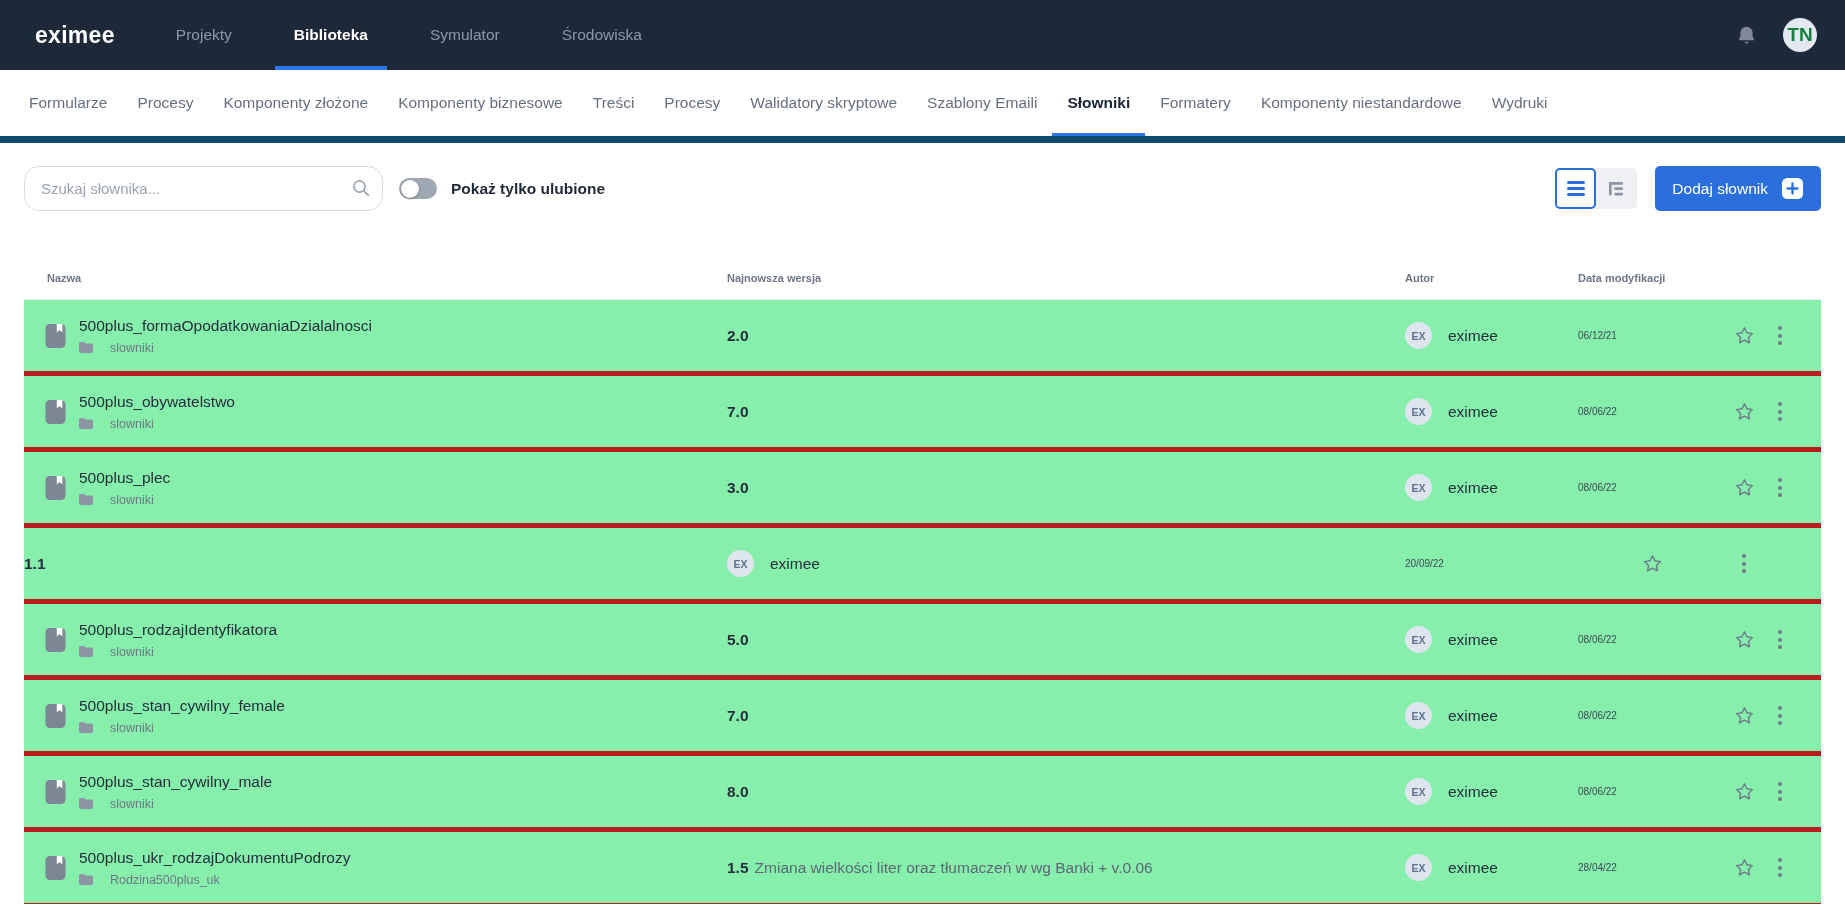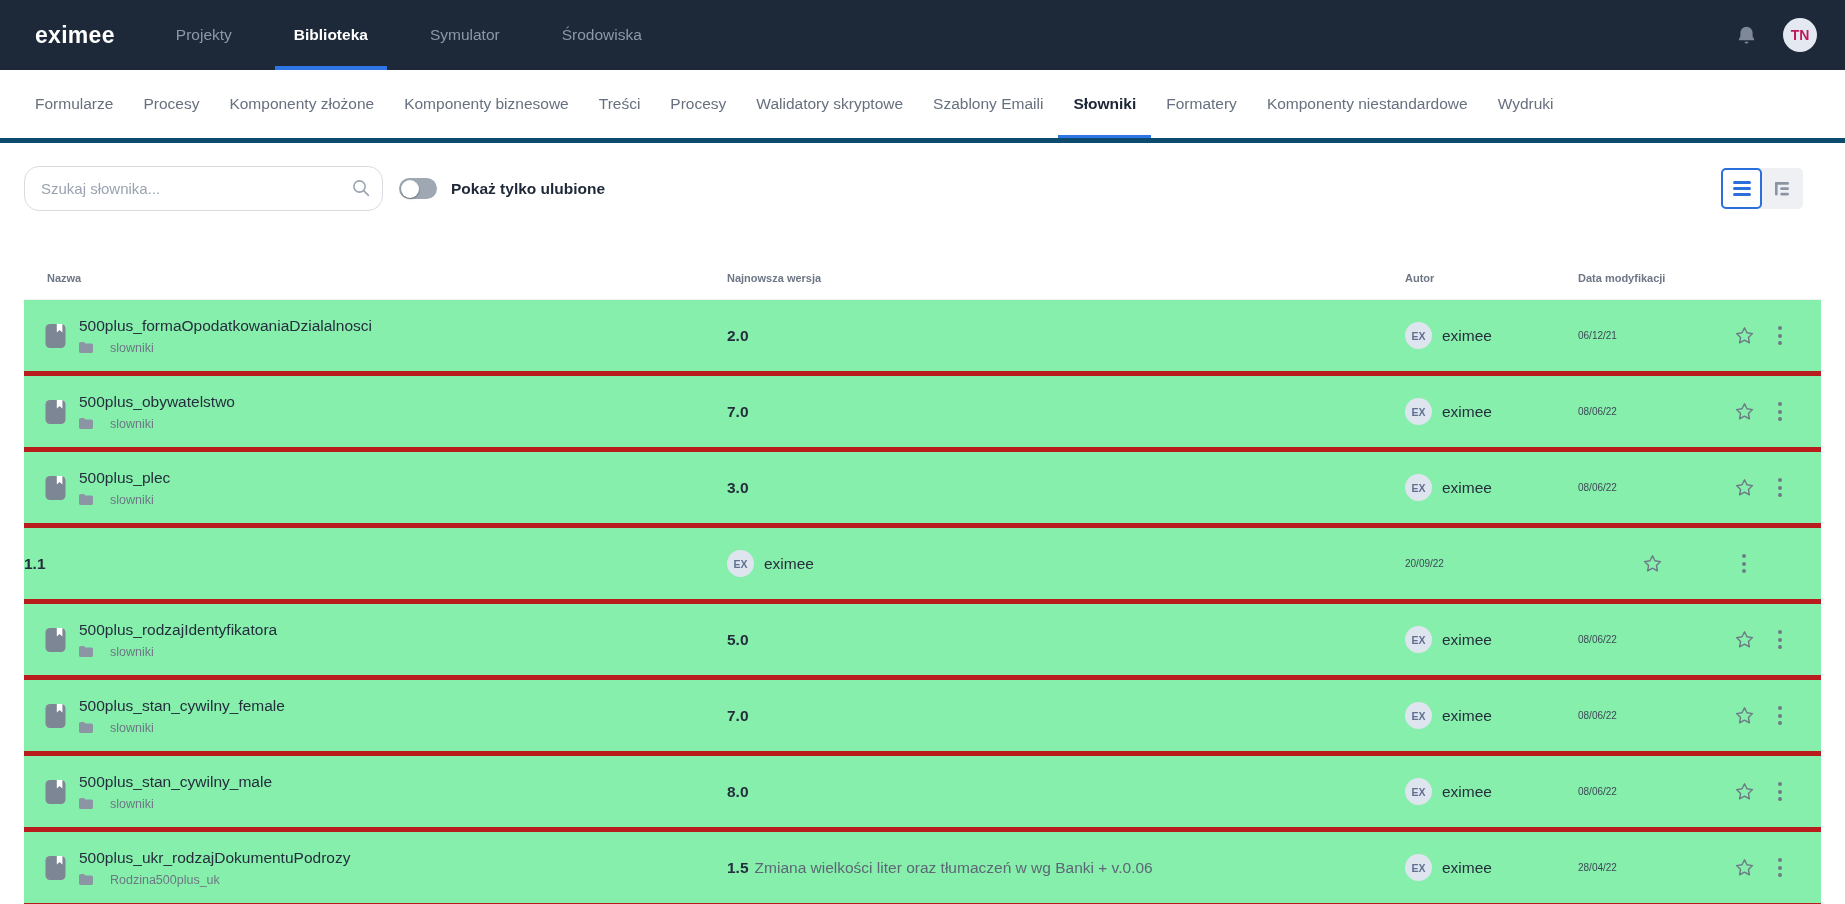--- a/index.html
+++ b/index.html
@@ -9,24 +9,24 @@
   
   .navbar { height: 70px; background: #1d2939; display: flex; align-items: stretch; padding: 0 28px 0 35px; }
   .logo { color: #fff; font-size: 23px; font-weight: 700; letter-spacing: .3px; margin-right: 42px; align-self: center; }
   .nav-items { display: flex; align-items: stretch; gap: 24px; }
   .nav-item { display: flex; align-items: center; padding: 0 19px; color: #8d97a7; font-size: 15.5px;
     cursor: pointer; border-bottom: 4px solid transparent; border-top: 4px solid transparent; }
   .nav-item.active { color: #fff; font-weight: 700; border-bottom-color: #2e75e6; }
   .nav-spacer { flex: 1; }
   .bell { align-self: center; margin-right: 26px; cursor: pointer; display: flex; }
   .avatar { align-self: center; width: 34px; height: 34px; border-radius: 50%; background: #e4e9f1;
-    color: #be185d; font-size: 14px; font-weight: 700; display: flex; align-items: center; justify-content: center; cursor: pointer; }
+    color: #15803d; font-size: 19px; font-weight: 700; display: flex; align-items: center; justify-content: center; cursor: pointer; }
 
   
-  .tabbar { height: 73px; display: flex; align-items: stretch; padding-left: 20px; border-bottom: 5px solid #0c4a6e; }
+  .tabbar { height: 73px; display: flex; align-items: stretch; padding-left: 14px; border-bottom: 7px solid #0c4a6e; }
   .tab { display: flex; align-items: center; padding: 0 15px; font-size: 15.5px; color: #67707e; cursor: pointer;
     border-bottom: 3px solid transparent; border-top: 3px solid transparent; white-space: nowrap; }
   .tab.active { color: #1b2535; font-weight: 700; border-bottom-color: #2e75e6; }
 
   
   .toolbar { display: flex; align-items: center; margin-top: 23px; padding: 0 24px; height: 45px; }
   .search-wrap { position: relative; width: 359px; height: 45px; }
   .search-wrap input { width: 100%; height: 100%; border: 1px solid #d8dce1; border-radius: 15px;
     padding: 0 42px 0 16px; font-size: 15px; color: #333; font-family: inherit; outline: none; }
   .search-wrap input::placeholder { color: #9aa3af; }
@@ -51,21 +51,21 @@
   .th { font-size: 11px; font-weight: 700; color: #6d7684; }
   .th.name { padding-left: 23px; }
   .rows { border-top: 1px solid #edf0f3; }
   .row { height: 76px; border-bottom: 5px solid #b91c1c; background: #86efac; cursor: pointer; }
   .name-cell { display: flex; align-items: center; gap: 13px; padding-left: 21px; }
   .row-name { font-size: 15.5px; color: #242e3c; font-weight: 500; margin-bottom: 6px; }
   .row-folder { display: flex; align-items: center; gap: 17px; font-size: 12.5px; color: #6e7785; }
   .ver-cell { font-size: 15.5px; }
   .ver { font-weight: 700; color: #242e3c; }
   .ver-note { font-weight: 400; color: #5d6775; margin-left: 6px; }
-  .author-cell { display: flex; align-items: center; gap: 10px; font-size: 15.5px; color: #242e3c; }
+  .author-cell { display: flex; align-items: center; gap: 16px; font-size: 15.5px; color: #242e3c; }
   .badge { width: 27px; height: 27px; border-radius: 50%; background: #dfe5ee; color: #5f7091;
     font-size: 10.5px; font-weight: 700; display: flex; align-items: center; justify-content: center; flex: none; }
   .date-cell { font-size: 10px; color: #3e4856; }
   .star-cell, .dots-cell { display: flex; justify-content: center; }
   .dots-cell { justify-content: flex-start; padding-left: 12px; }
   .star { display: flex; cursor: pointer; }
   .dots { display: flex; flex-direction: column; gap: 3.5px; padding: 4px; cursor: pointer; }
   .dots i { width: 4px; height: 4px; border-radius: 50%; background: #6f7a89; }
 </style>
 </head>
@@ -129,20 +129,29 @@
       <span style="display:flex">
         <svg width="17" height="16" viewBox="0 0 17 16" fill="#8b94a2">
             <rect x="1" y="1" width="14" height="2.8" rx="1.4"></rect>
             <rect x="1" y="1" width="2.6" height="13.5" rx="1.3"></rect>
             <rect x="6.2" y="6.3" width="8.8" height="2.8" rx="1.4"></rect>
             <rect x="6.2" y="11.7" width="8.8" height="2.8" rx="1.4"></rect>
           </svg>
       </span>
     </div>
   </div>
+  <button class="add-btn">
+    <span>Dodaj słownik</span>
+    <span style="display:flex">
+      <svg width="23" height="23" viewBox="0 0 24 24">
+          <rect x="1" y="1" width="22" height="22" rx="5.5" fill="#fff"></rect>
+          <path d="M12 6.8v10.4M6.8 12h10.4" stroke="#2b6fdd" stroke-width="2.4" stroke-linecap="round"></path>
+        </svg>
+    </span>
+  </button>
 </div>
 
 <div class="table">
   <div class="grid thead">
     <div class="th name">Nazwa</div>
     <div class="th">Najnowsza wersja</div>
     <div class="th">Autor</div>
     <div class="th">Data modyfikacji</div>
     <div class="th"></div>
     <div class="th"></div>

